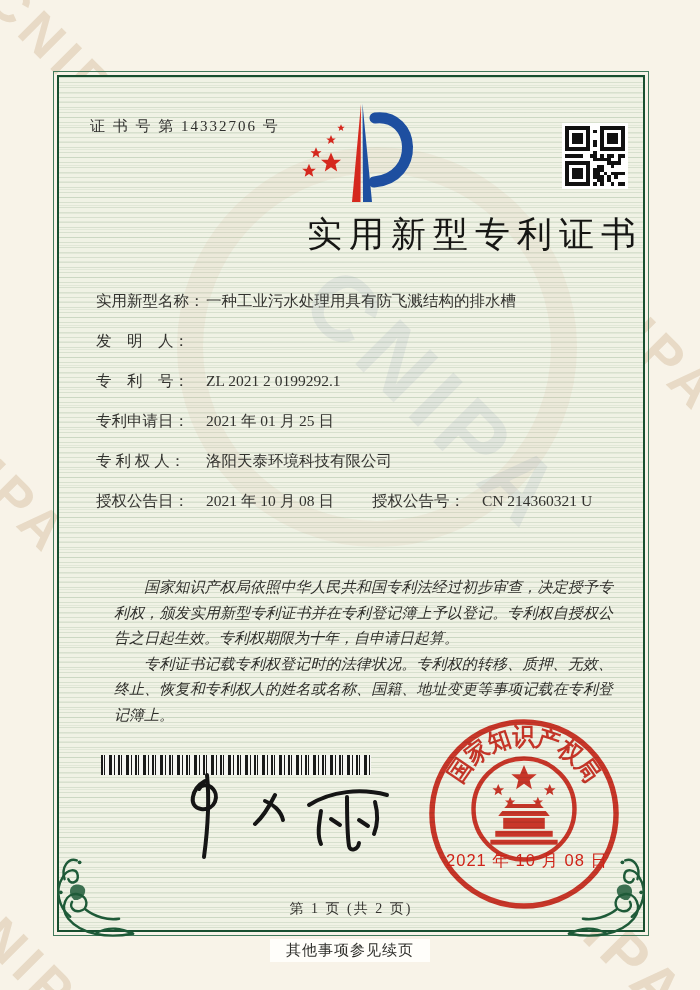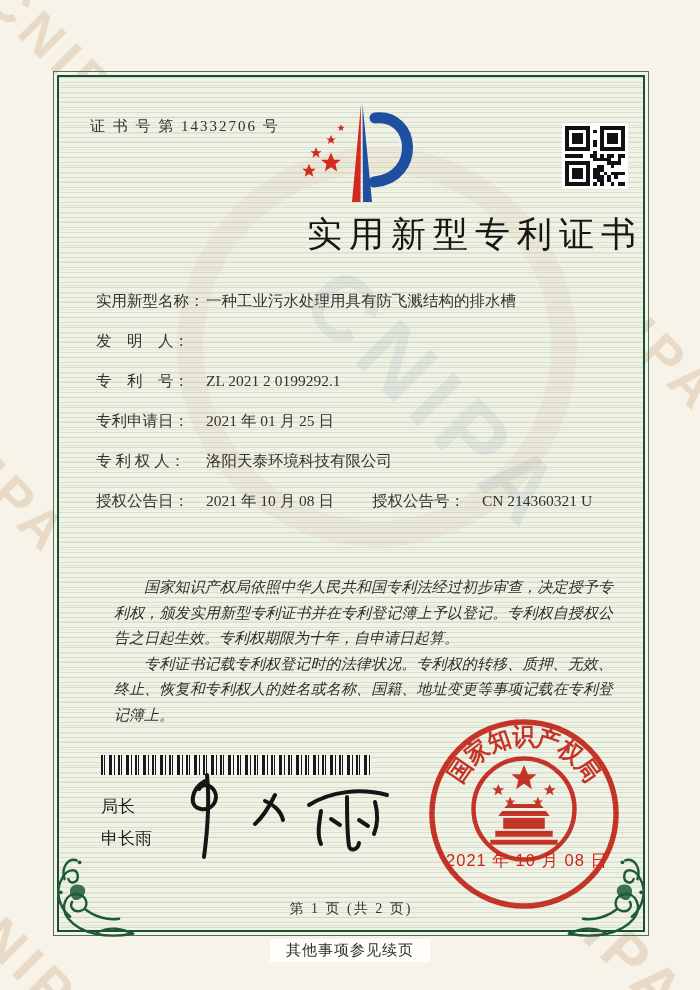--- a/index.html
+++ b/index.html
@@ -262,24 +262,20 @@
     </div>
   </div>
 
   <div class="paras">
     <p>国家知识产权局依照中华人民共和国专利法经过初步审查，决定授予专利权，颁发实用新型专利证书并在专利登记簿上予以登记。专利权自授权公告之日起生效。专利权期限为十年，自申请日起算。</p>
     <p>专利证书记载专利权登记时的法律状况。专利权的转移、质押、无效、终止、恢复和专利权人的姓名或名称、国籍、地址变更等事项记载在专利登记簿上。</p>
   </div>
 
   <div class="barcode"></div>
 
-  <div class="director">
-    <div>局长</div>
-    <div>申长雨</div>
-  </div>
 
   <svg class="sig" viewBox="0 0 240 95">
     <g stroke="#151515" stroke-width="4" fill="none" stroke-linecap="round" stroke-linejoin="round">
       <path d="M34 12 C20 20 17 38 30 40 C44 42 50 26 40 18 C36 15 30 16 28 20"></path>
       <path d="M36 6 C38 26 37 58 33 88"></path>
       <path d="M104 26 C98 38 92 48 84 55"></path>
       <path d="M94 32 C102 35 110 42 112 51"></path>
       <path d="M138 36 C160 22 190 19 216 26"></path>
       <path d="M150 42 C148 55 146 66 150 75"></path>
       <path d="M176 28 C176 46 176 64 178 77 C179 83 187 81 188 74"></path>

